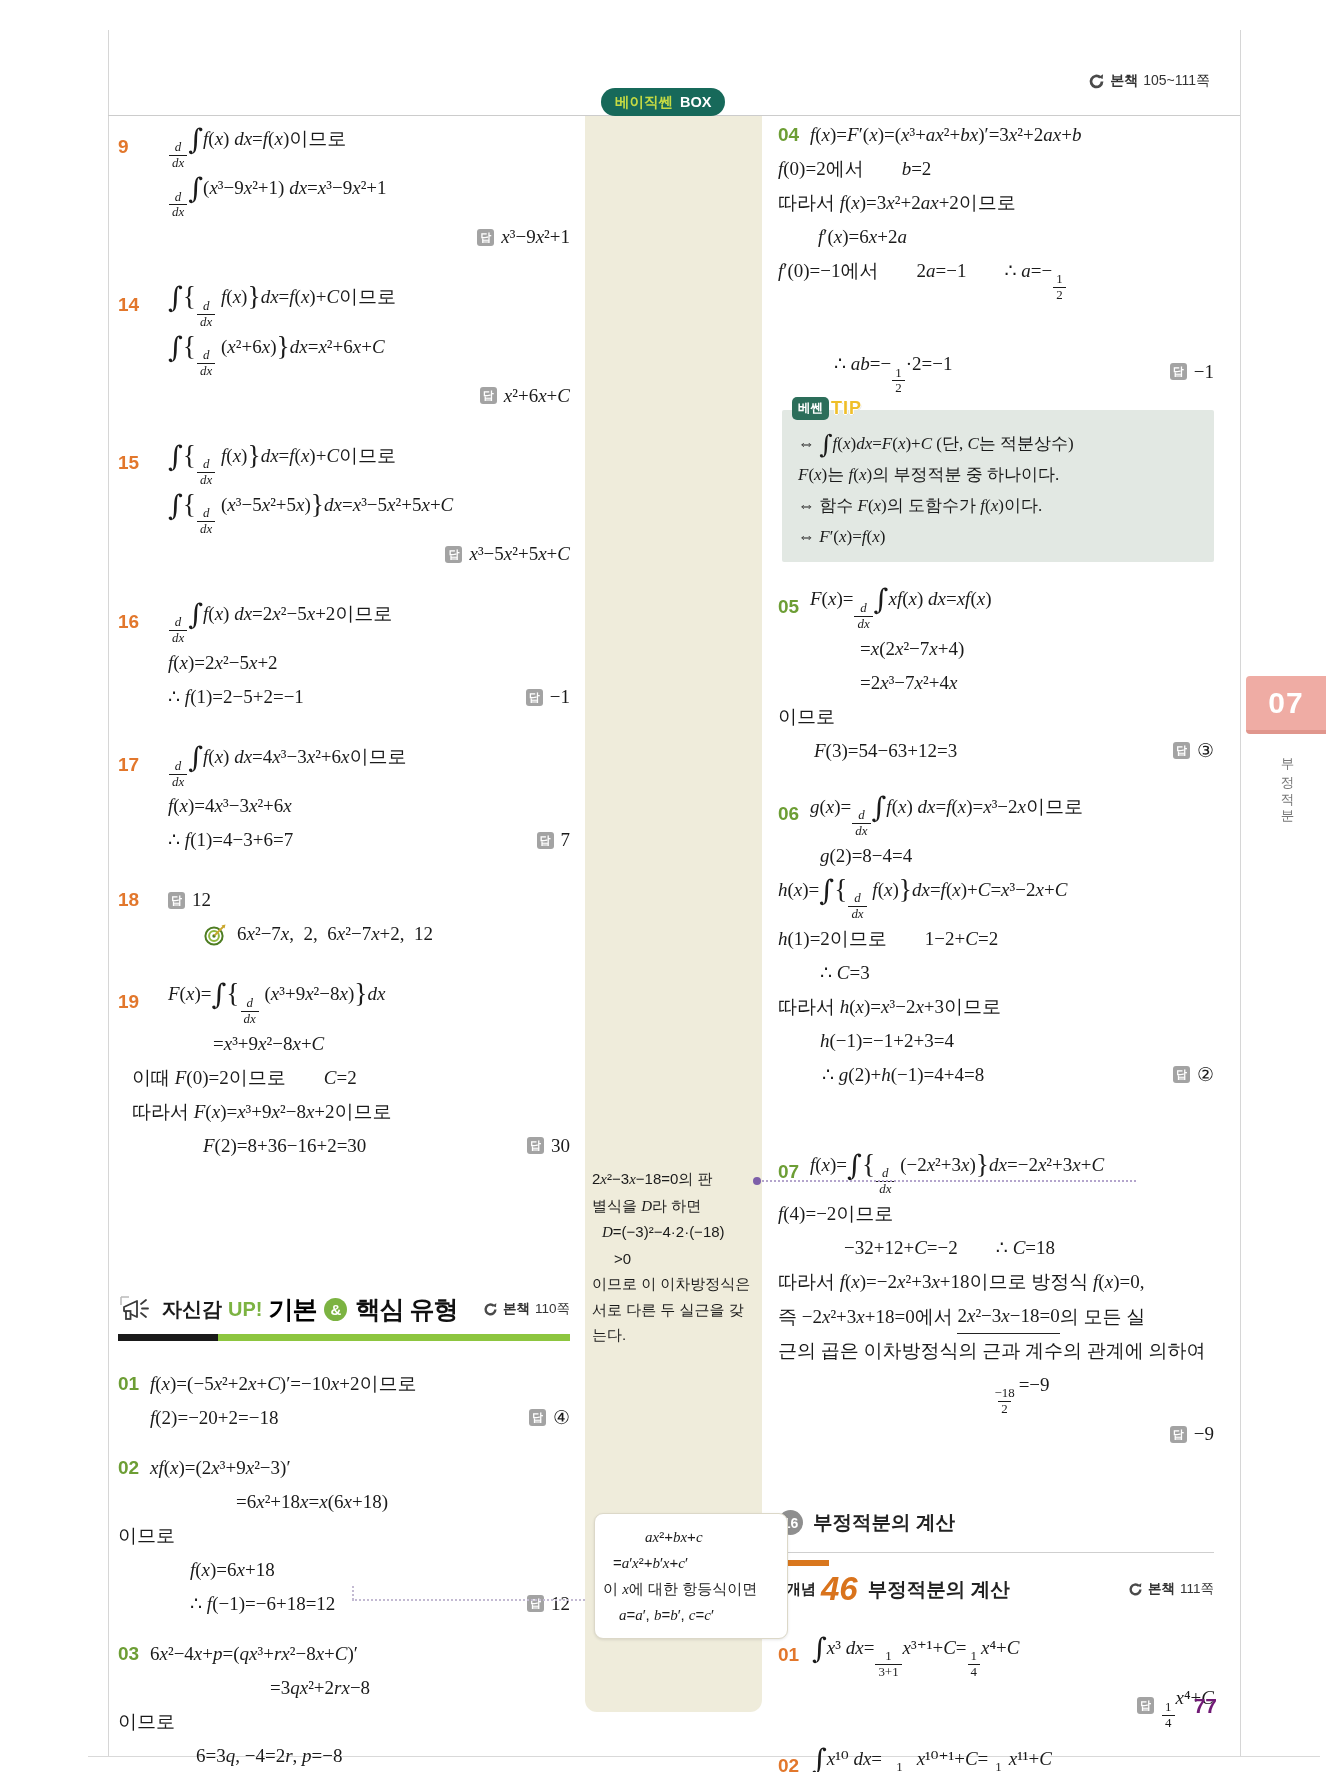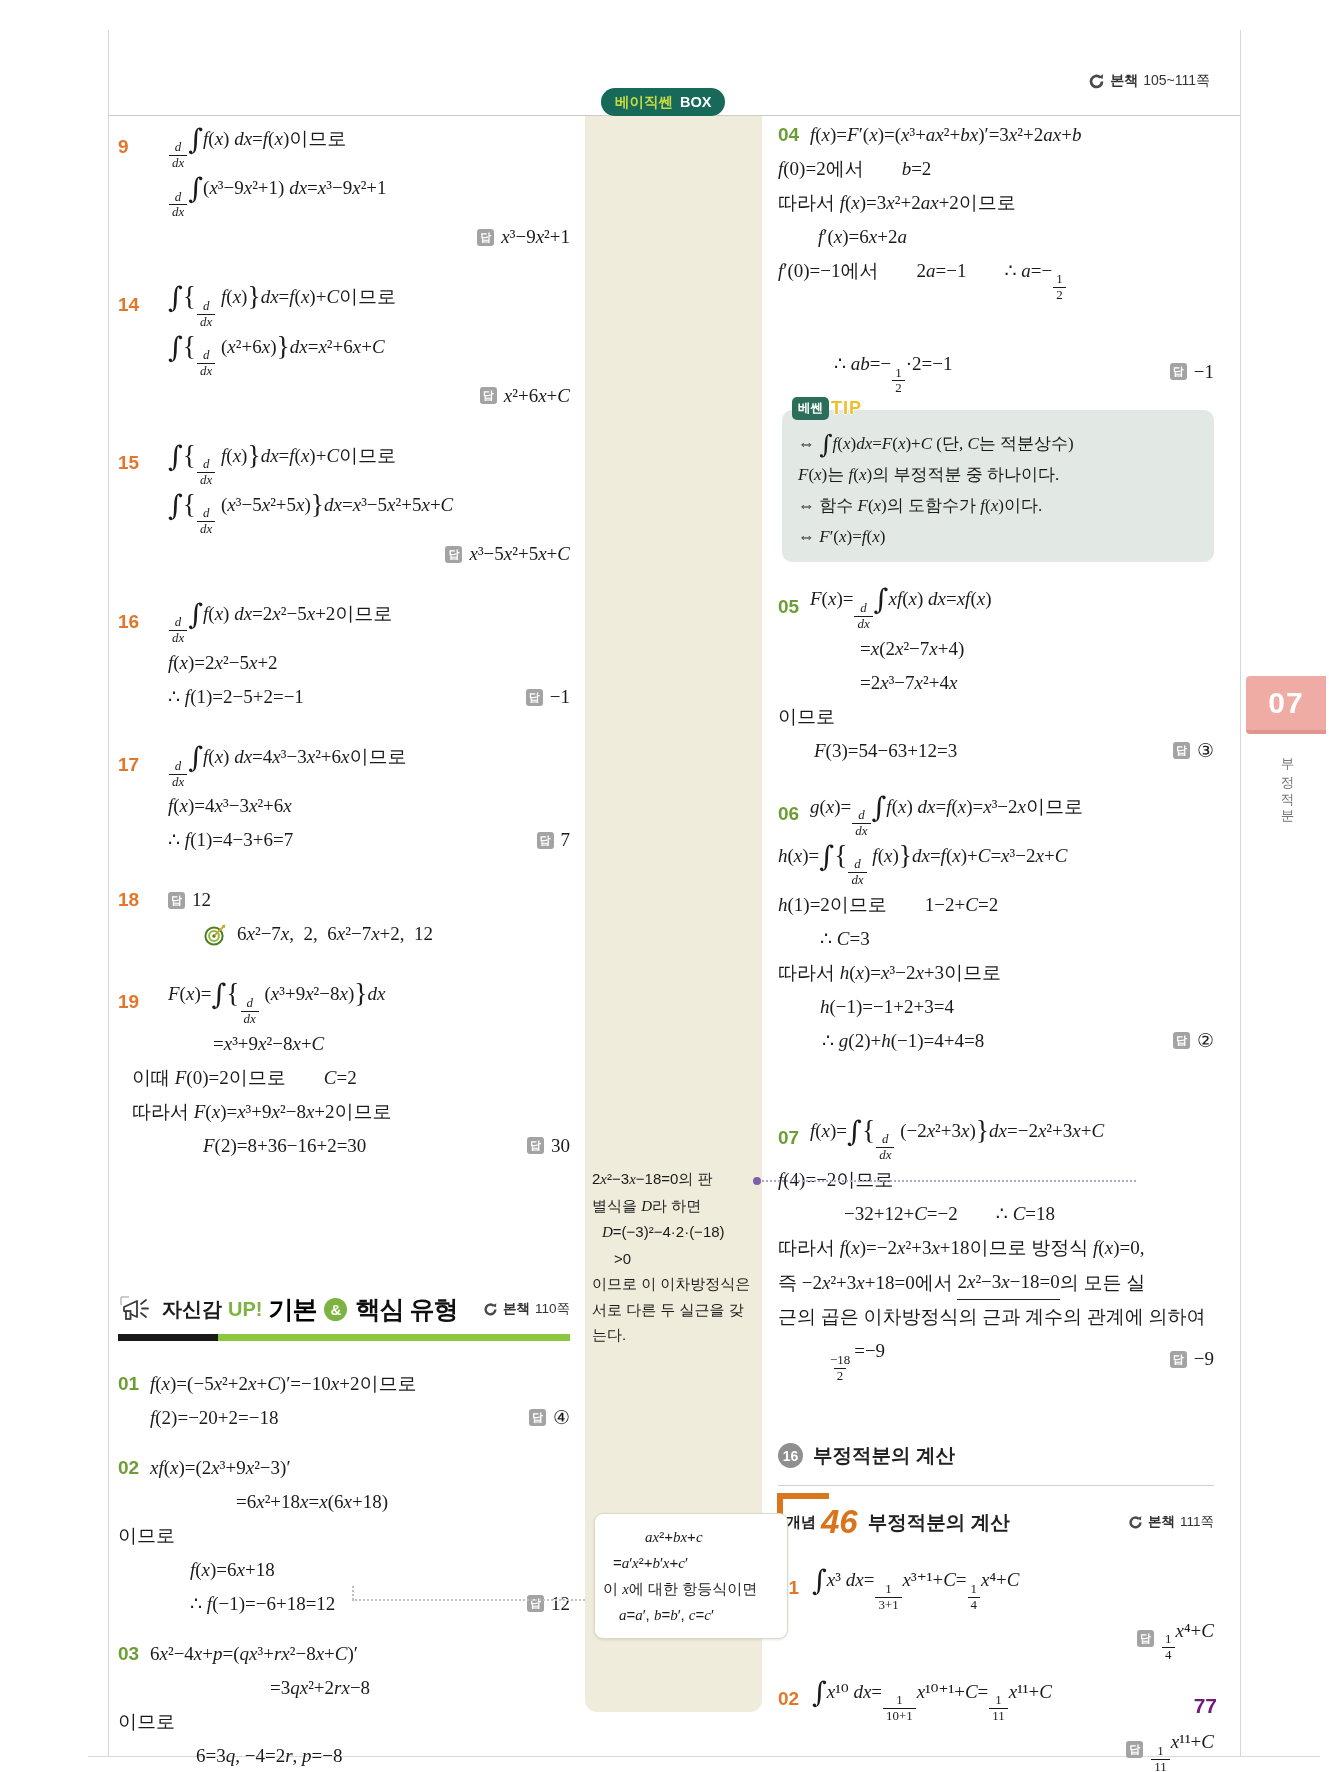--- a/index.html
+++ b/index.html
@@ -62,21 +62,21 @@
   .up{font-weight:800;font-size:20px;color:#7cb342;}
   .t1{font-weight:700;font-size:25px;letter-spacing:-1px;color:#000000;margin-left:0;}
   .t2{font-weight:900;font-size:25px;letter-spacing:-1px;color:#111;}
   .ampc{width:23px;height:23px;border-radius:50%;background:#7cb342;color:#fff;font-weight:800;
         display:inline-flex;align-items:center;justify-content:center;font-size:15px;margin:0 2px;}
   .uphead .bookref{margin-left:auto;font-size:13.5px;}
   .upbar{display:flex;height:7px;margin:8px 0 26px 0;}
   .upbar .b1{width:100px;background:#1a1a1a;}
   .upbar .b2{flex:1;background:#8dc63f;}
   
-  .tipbox{position:relative;background:#e2e8e3;border-radius:10px;padding:18px 16px 10px 16px;
+  .tipbox{position:relative;background:#e2e8e3;border-radius:2px;padding:18px 16px 10px 16px;
           margin:14px 0 20px 4px;}
   .tipbox .ln{padding-left:0;line-height:31px;min-height:31px;}
   .tipbox .m{font-size:17px;}
   .tipbadge{position:absolute;left:10px;top:-13px;display:flex;align-items:center;gap:2px;}
   .tipkr{background:#2c6e5a;color:#fff;font-weight:700;font-size:12.5px;padding:3px 6px;border-radius:5px;}
   .tipen{color:#efbf2a;font-weight:900;font-size:18px;letter-spacing:1px;
          text-shadow:-1px 0 #fff,1px 0 #fff,0 -1px #fff,0 1px #fff, 1px 1px 0 #d8d8d8;}
   
   .sec16{display:flex;align-items:center;margin-top:58px;}
   .circ{display:inline-flex;width:25px;height:25px;border-radius:50%;background:#8f8f8f;color:#fff;
@@ -418,20 +418,23 @@
             <span class="m">③</span>
           </span>
         </div>
     </div>
 
     <div class="prob" style="margin-bottom:22px;">
       <div class="ln first">
           <span class="pnum">06</span>
           <span class="m"><i>g</i>(<i>x</i>)=<span class="fr"><span class="nu"><i>d</i></span><span class="de"><i>dx</i></span></span><span class="ig">∫</span><i>f</i>(<i>x</i>) <i>dx</i>=<i>f</i>(<i>x</i>)=<i>x</i>³−2<i>x</i>이므로</span>
         </div>
+      <div class="ln" style="padding-left:42px;">
+          <span class="m"><i>g</i>(2)=8−4=4</span>
+        </div>
       <div class="ln out">
           <span class="m"><i>h</i>(<i>x</i>)=<span class="ig">∫</span><span class="bb">{</span><span class="fr"><span class="nu"><i>d</i></span><span class="de"><i>dx</i></span></span> <i>f</i>(<i>x</i>)<span class="bb">}</span><i>dx</i>=<i>f</i>(<i>x</i>)+<i>C</i>=<i>x</i>³−2<i>x</i>+<i>C</i></span>
         </div>
       <div class="ln out">
           <span class="m"><i>h</i>(1)=2이므로  1−2+<i>C</i>=2</span>
         </div>
       <div class="ln" style="padding-left:42px;">
           <span class="m">∴ <i>C</i>=3</span>
         </div>
       <div class="ln out">
@@ -464,21 +467,21 @@
           <span class="m">따라서 <i>f</i>(<i>x</i>)=−2<i>x</i>²+3<i>x</i>+18이므로 방정식 <i>f</i>(<i>x</i>)=0,</span>
         </div>
       <div class="ln out">
           <span class="m">즉 −2<i>x</i>²+3<i>x</i>+18=0에서 </span>
           <span class="m u">2<i>x</i>²−3<i>x</i>−18=0</span>
           <span class="m">의 모든 실</span>
         </div>
       <div class="ln out">
           <span class="m">근의 곱은 이차방정식의 근과 계수의 관계에 의하여</span>
         </div>
-      <div class="ln" style="padding-left:48px;min-height:50px;">
+      <div class="ln" style="padding-left:48px;min-height:50px;flex-direction:column;">
           <span class="m"><span class="fr"><span class="nu">−18</span><span class="de">2</span></span>=−9</span>
           <span class="ans">
             <span class="abadge">답</span>
             <span class="m">−9</span>
           </span>
         </div>
     </div>
 
     <div class="sec16">
       <span class="circ">16</span>

